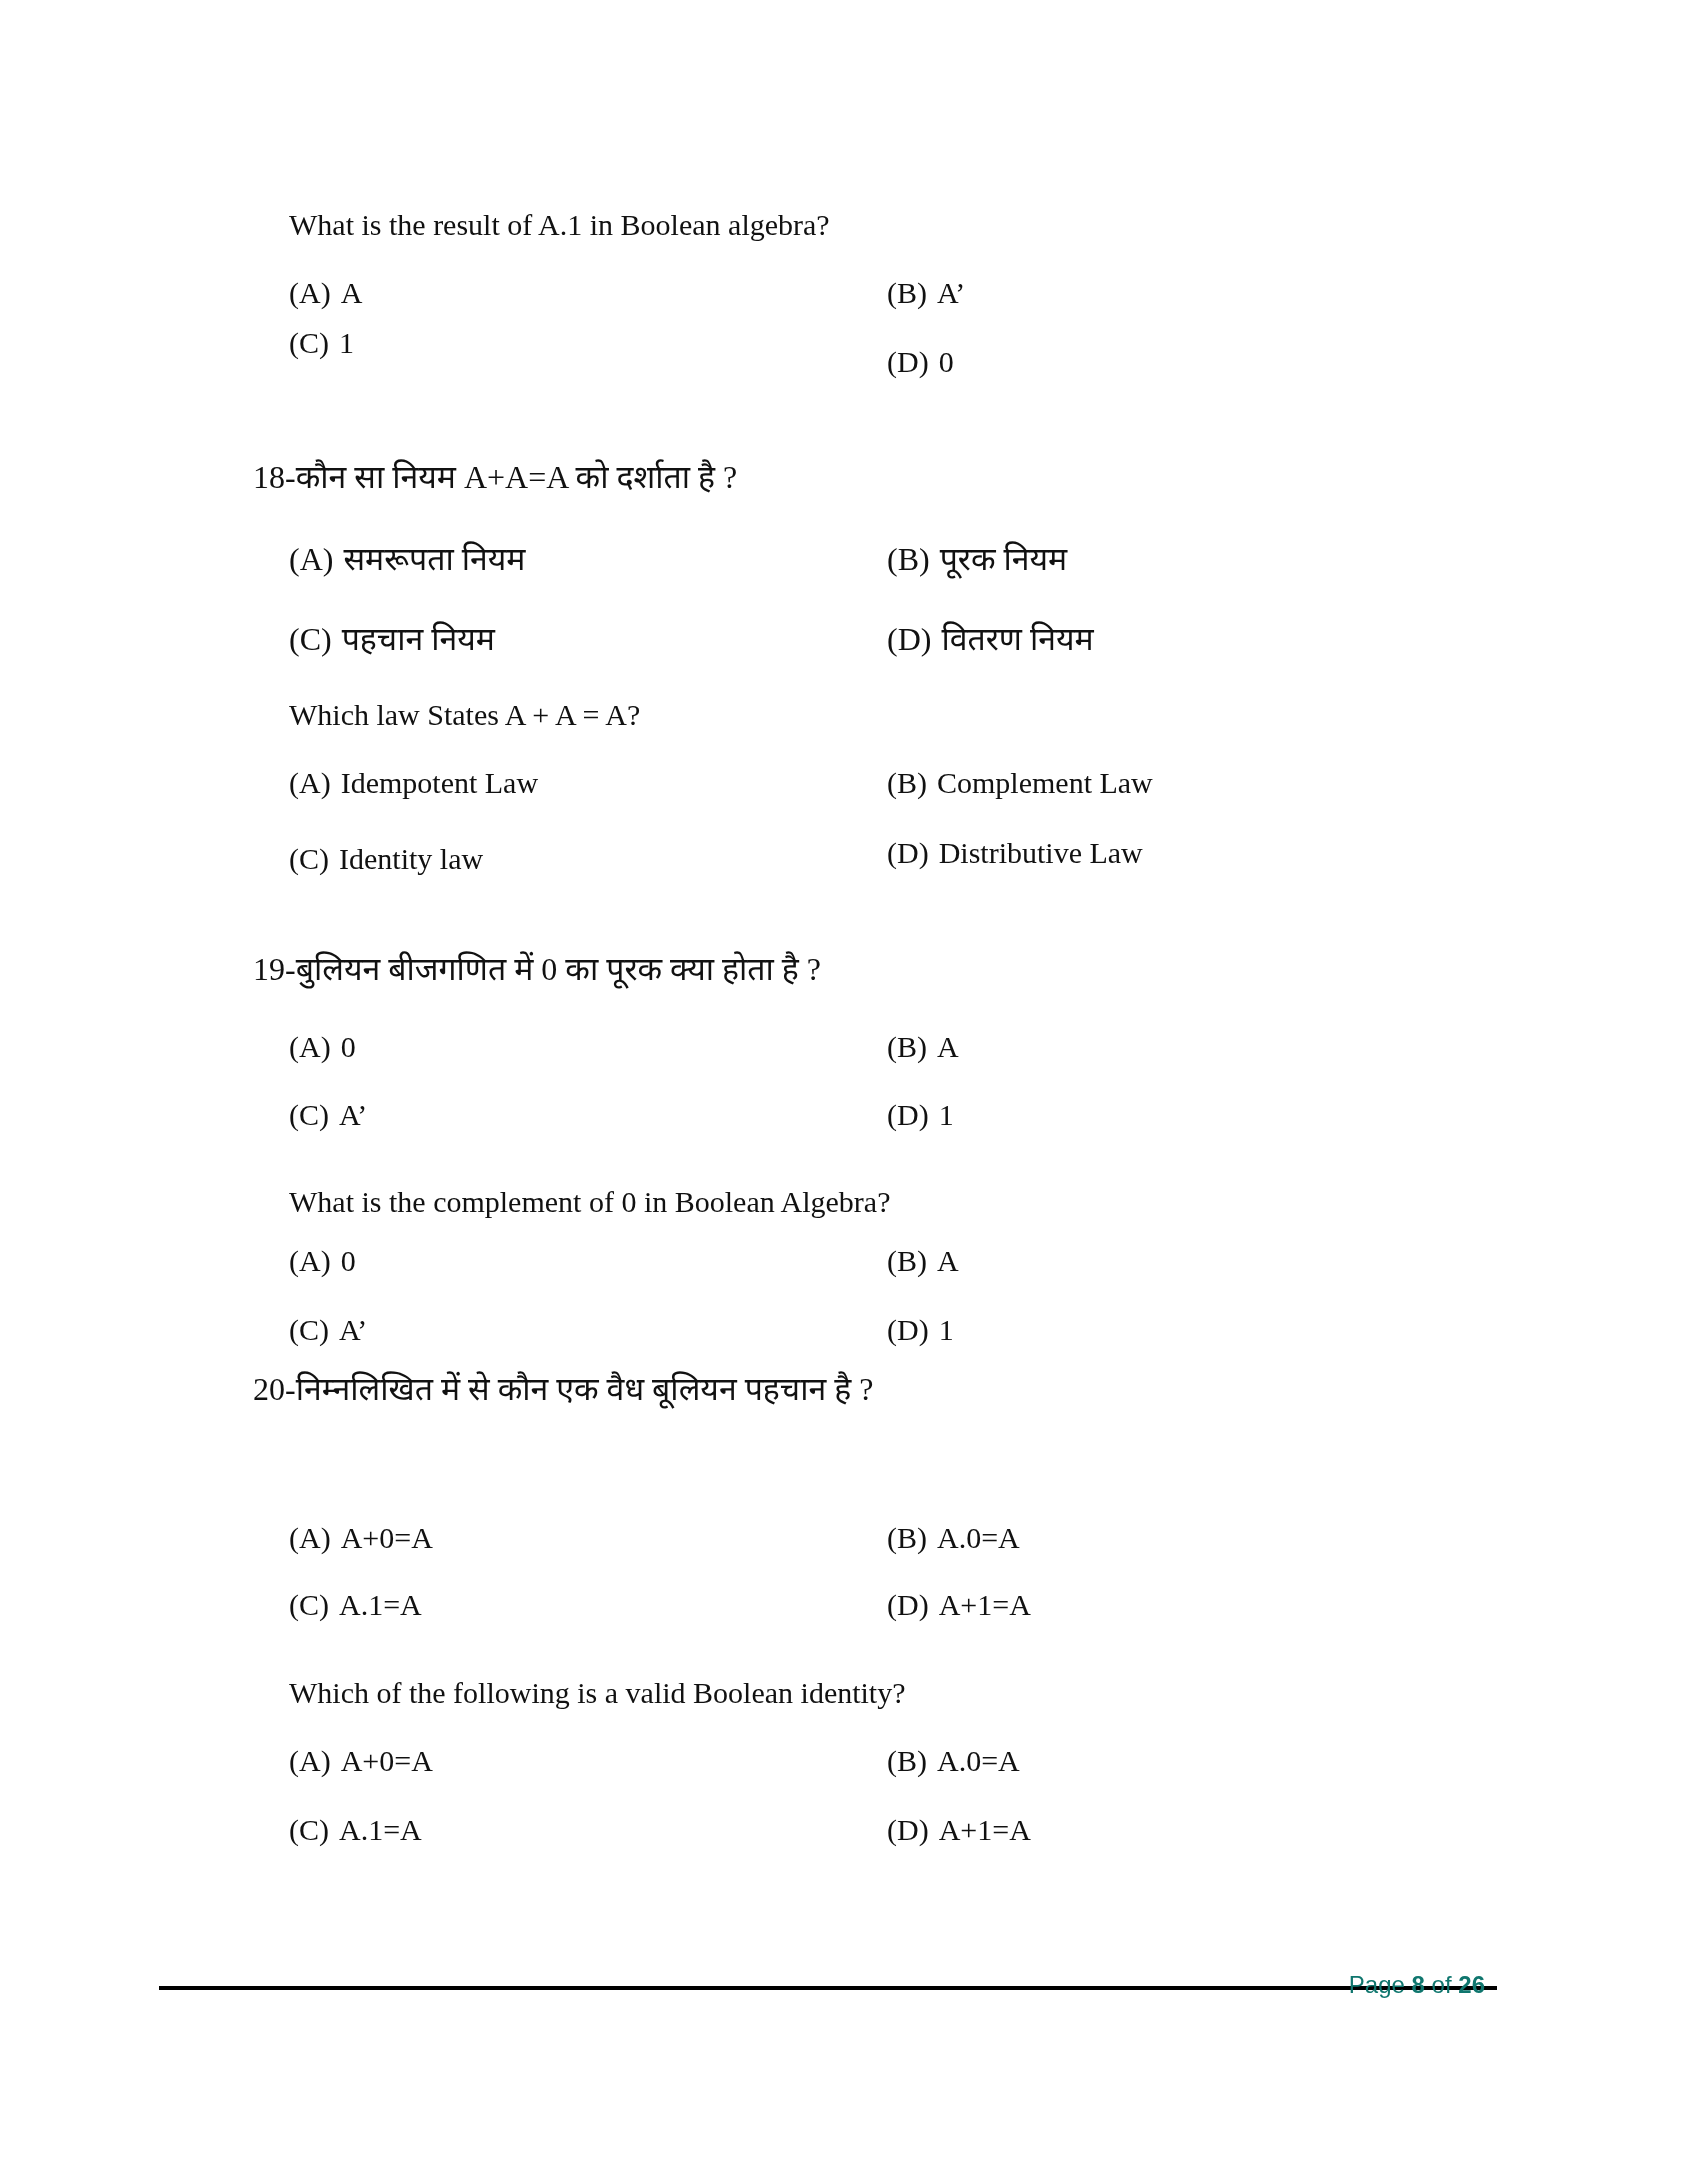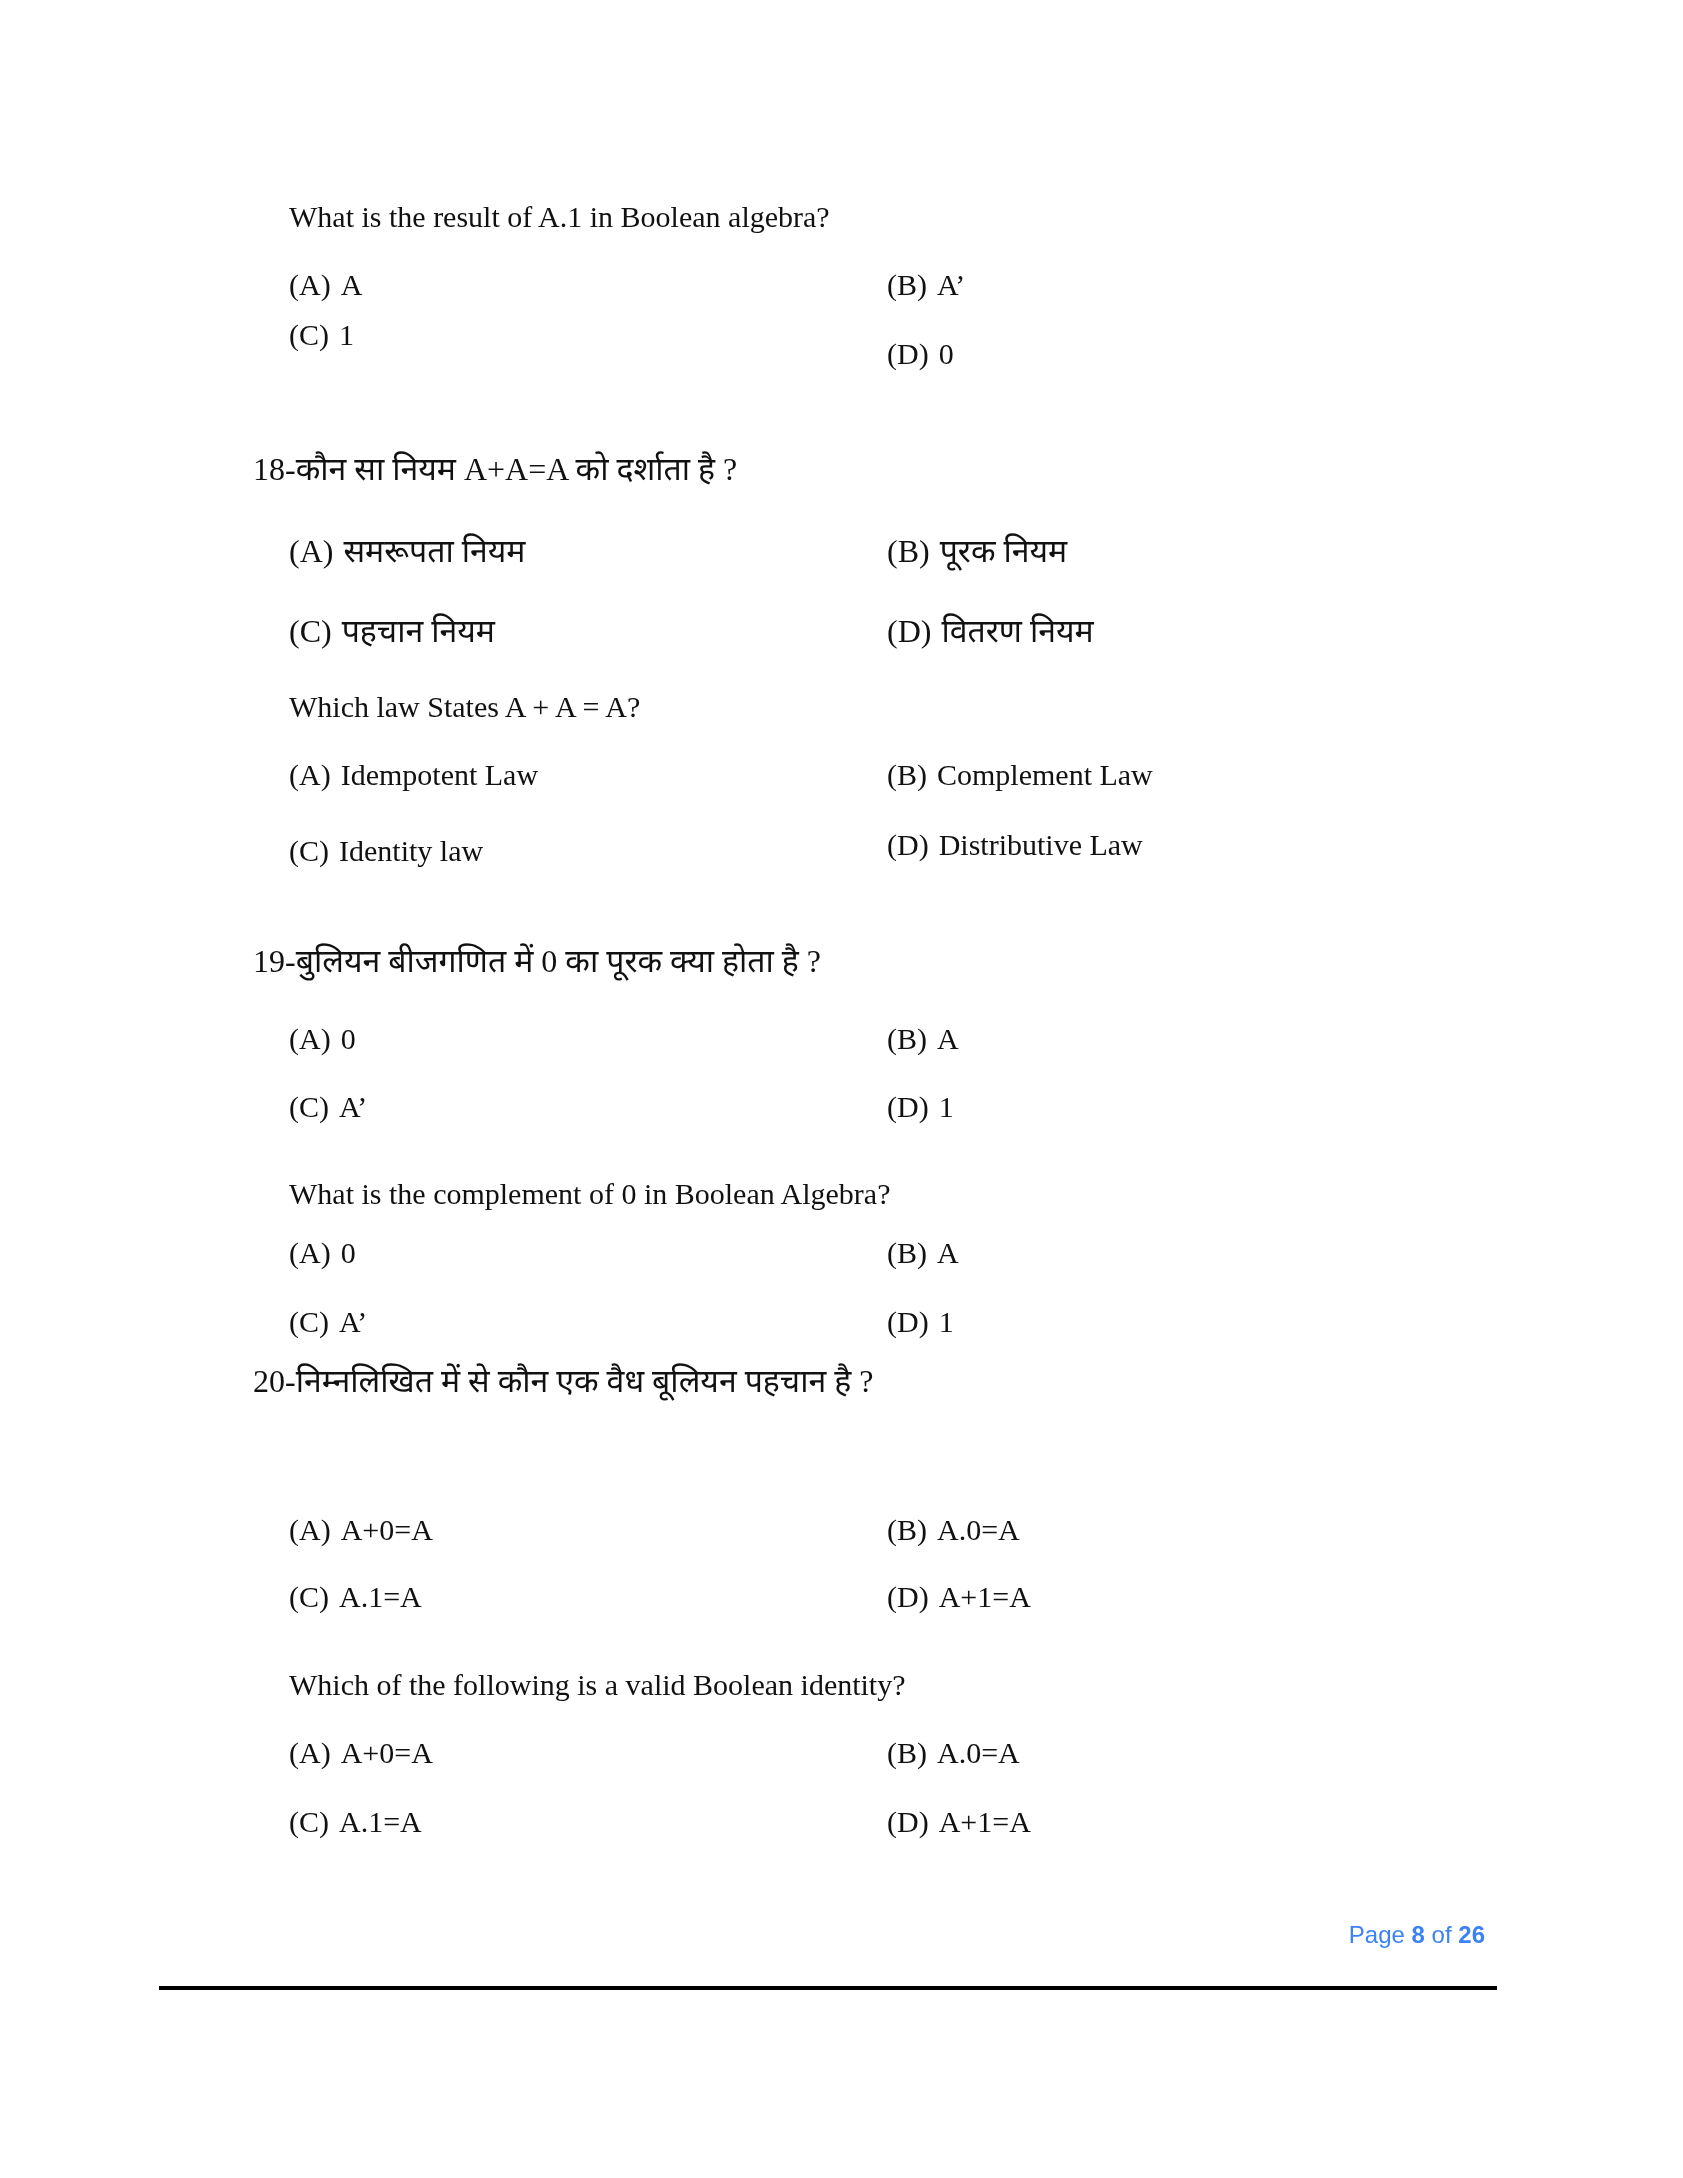--- a/index.html
+++ b/index.html
@@ -1,27 +1,27 @@
 <!DOCTYPE html>
 <html><head>
 <meta charset="utf-8">
 <style>
   html, body { margin:0; padding:0; background:#ffffff; }
   body { width:1683px; height:2178px; position:relative; overflow:hidden;
          font-family:"Liberation Serif","DejaVu Serif",serif; color:#111; }
-  .line { position:absolute; white-space:nowrap; font-size:30px; line-height:36px; }
+  .line { position:absolute; white-space:nowrap; font-size:30px; line-height:36px;margin-top:8px; }
   .hindi { font-size:32px;text-align:right; }
   .q { left:289px; }
   .qn { left:253px; }
   .oa { left:289px; }
   .ob { left:887px; }
   .opt-label { margin-right:10px; }
   .rule { position:absolute; left:159px; top:1986px; width:1338px; height:4px; background:#000; }
-  .footer { position:absolute; right:198px; top:1920px; font-family:"Liberation Sans","DejaVu Sans",sans-serif;
-            font-size:24px; line-height:30px; color:#3b82f6; }
+  .footer { position:absolute; right:198px; top:1970px; font-family:"Liberation Sans","DejaVu Sans",sans-serif;
+            font-size:24px; line-height:30px; color:#0f766e; }
   .footer b { font-weight:bold; }
 </style>
 </head>
 <body>
 
 <div class="line q" style="top:199px;">What is the result of A.1 in Boolean algebra?</div>
 <div class="line oa" style="top:267px;"><span class="opt-label">(A)</span><span>A</span></div>
 <div class="line ob" style="top:267px;"><span class="opt-label">(B)</span><span>A’</span></div>
 <div class="line oa" style="top:317px;"><span class="opt-label">(C)</span><span>1</span></div>
 <div class="line ob" style="top:336px;"><span class="opt-label">(D)</span><span>0</span></div>

